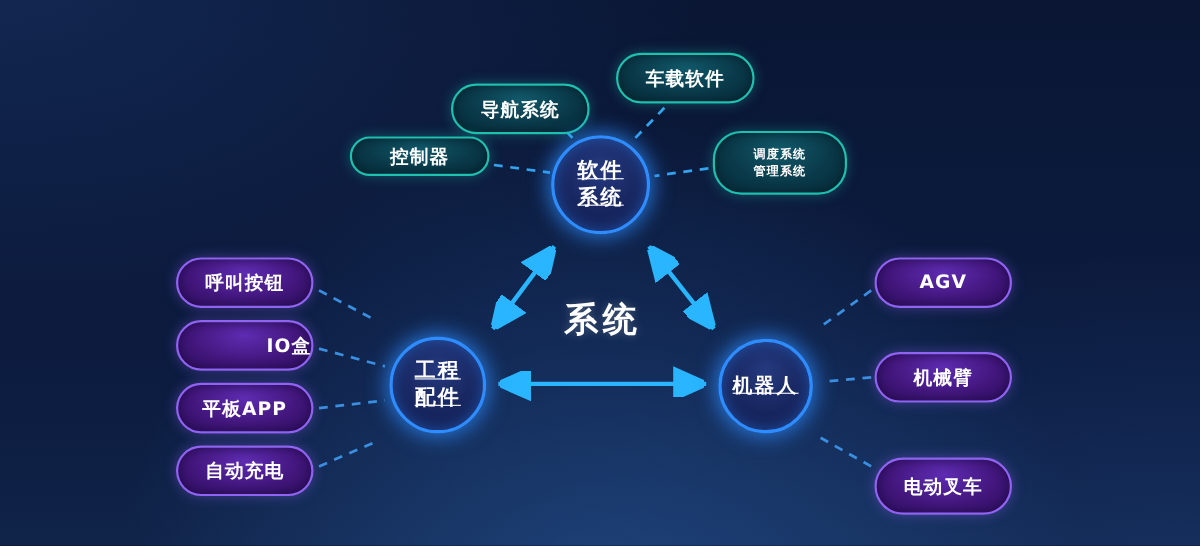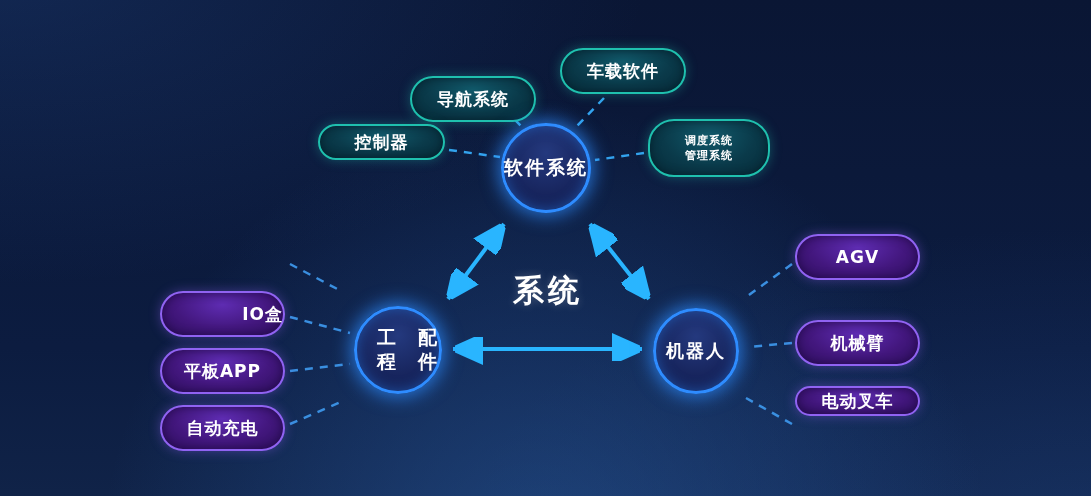--- a/index.html
+++ b/index.html
@@ -34,28 +34,29 @@
     box-shadow:0 0 12px rgba(32,195,176,.35), inset 0 0 10px rgba(0,20,30,.6);
   }
   .pill-purple{
     background:radial-gradient(ellipse at 50% 28%, #5e2cb2 0%, #43177e 55%, #2e0f5e 100%);
     border:2px solid #9063f2;
     box-shadow:0 0 12px rgba(140,95,240,.40), inset 0 0 10px rgba(20,5,50,.6);
   }
   .circle-node{
     position:absolute;
     display:flex;align-items:center;justify-content:center;
-    flex-direction:row;
+    flex-direction:column;
     border-radius:50%;
     color:#fff;font-weight:bold;font-size:19px;line-height:1.25;
     letter-spacing:2px;text-align:right;
     background:radial-gradient(circle at 50% 32%, #24397e 0%, #18265f 55%, #101a4c 100%);
     border:3px solid #2e8cff;
     box-shadow:0 0 18px 3px rgba(46,140,255,.75), inset 0 0 14px rgba(46,140,255,.45);
     box-sizing:border-box;
+    text-decoration:underline;
   }
   .two-line span{display:block;}
   .center-title{
     position:absolute;left:490px;top:270px;width:116px;
     text-align:center;color:#ffffff;font-weight:bold;
     font-size:31px;letter-spacing:4px;
     text-shadow:0 0 8px rgba(255,255,255,.25);
   }
   .tel{
     position:absolute;right:16px;bottom:4px;
@@ -116,34 +117,37 @@
   <div class="circle-node two-line" style="left:354px;top:306px;width:88px;height:88px;">
     <span>工程</span>
     <span>配件</span>
   </div>
   <div class="circle-node" style="left:653px;top:308px;width:86px;height:86px;font-size:18px;">
     <span>机器人</span>
   </div>
 
   <div class="center-title">系统</div>
 
+  <div class="pill pill-purple" style="left:160px;top:234px;width:125px;height:46px;">
+    <span>呼叫按钮</span>
+  </div>
   <div class="pill pill-purple" style="left:160px;top:291px;width:125px;height:46px;align-items:flex-end;">
     <span>IO盒</span>
   </div>
   <div class="pill pill-purple" style="left:160px;top:348px;width:125px;height:46px;">
     <span>平板APP</span>
   </div>
   <div class="pill pill-purple" style="left:160px;top:405px;width:125px;height:46px;">
     <span>自动充电</span>
   </div>
 
   <div class="pill pill-purple" style="left:795px;top:234px;width:125px;height:46px;">
     <span>AGV</span>
   </div>
   <div class="pill pill-purple" style="left:795px;top:320px;width:125px;height:46px;">
     <span>机械臂</span>
   </div>
-  <div class="pill pill-purple" style="left:795px;top:386px;width:125px;height:30px;justify-content:center;">
+  <div class="pill pill-purple" style="left:795px;top:416px;width:125px;height:52px;justify-content:center;">
     <span>电动叉车</span>
   </div>
 
 
 </div>
 
 </body></html>

